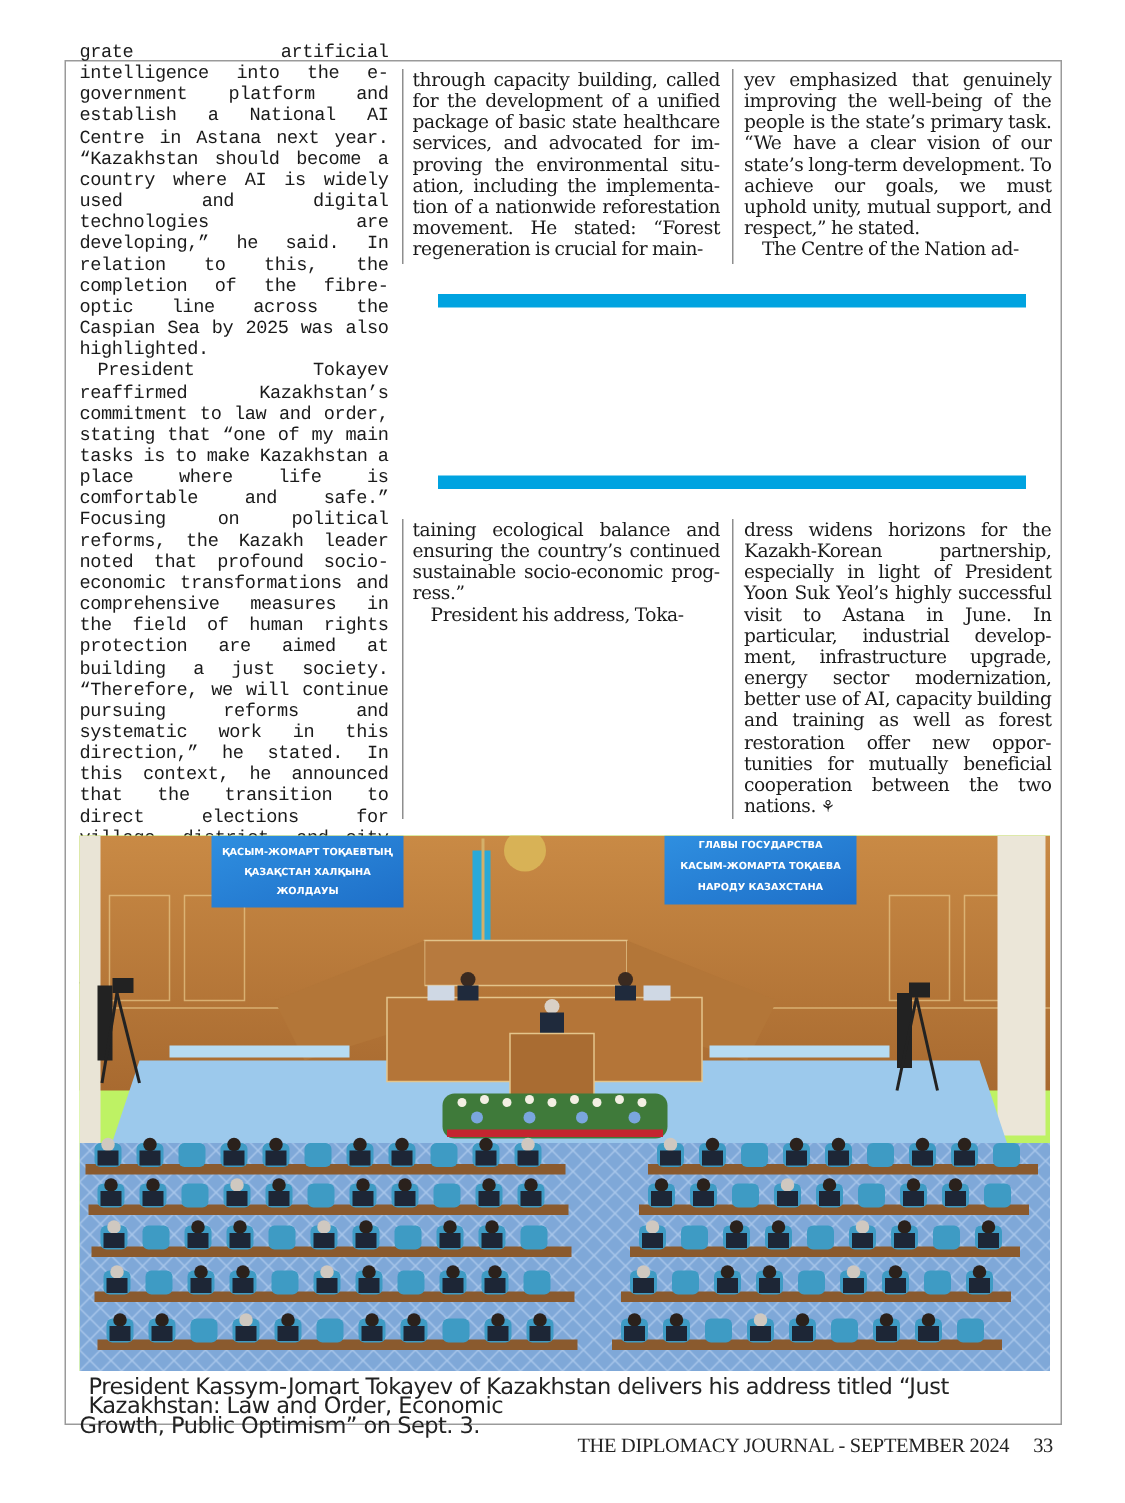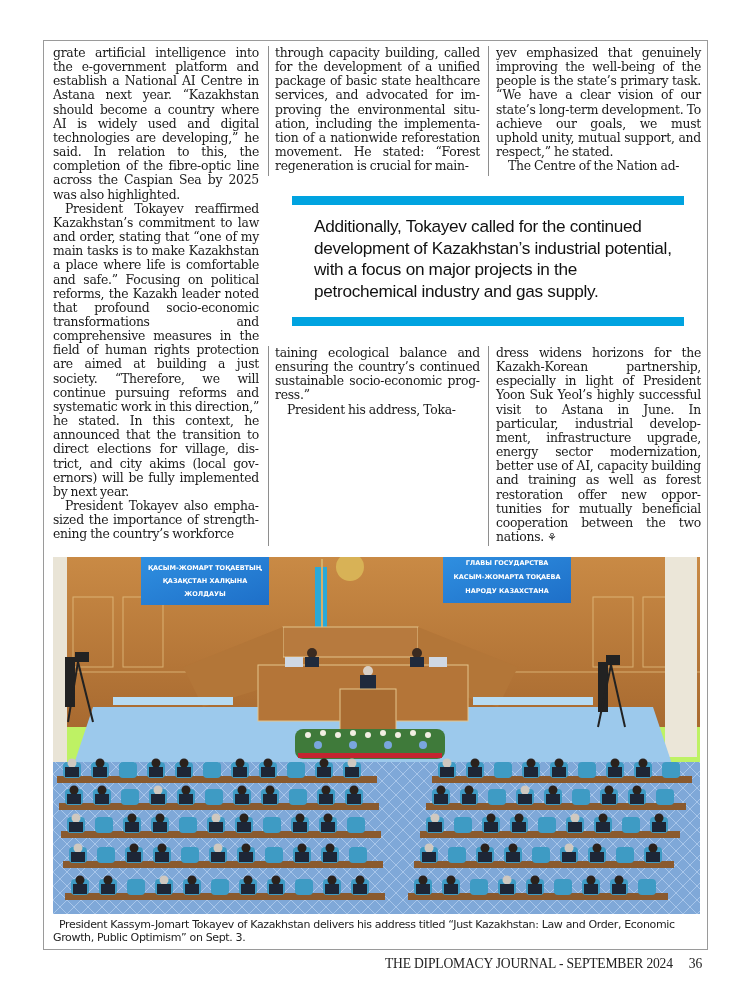--- a/index.html
+++ b/index.html
@@ -13,21 +13,21 @@
   .col {
     position: absolute;
     font-family: "DejaVu Serif", "Liberation Serif", serif;
     font-size: 12.4px; line-height: 14.15px; color: #1a1a1a;
     text-align: justify; hyphens: manual;
     letter-spacing: -0.25px; word-spacing: -0.5px;
   }
   .col p { margin: 0; text-indent: 0; }
   .col p.indent { text-indent: 12px; }
 
-  .col1 { left: 53px; top: 46px; width: 206px; }
+  .col1 { left: 53px; top: 28px; width: 206px; font-family: Liberation Mono, monospace; }
   .col2-top { left: 275px; top: 46px; width: 205px; }
   .col3-top { left: 496px; top: 46px; width: 205px; }
   .col2-bot { left: 275px; top: 346px; width: 205px; }
   .col3-bot { left: 496px; top: 346px; width: 205px; }
 
   .divider { position: absolute; width: 1px; background: #8e8e8e; }
   .div-a-top { left: 268px; top: 46px; height: 130px; }
   .div-b-top { left: 488px; top: 46px; height: 130px; }
   .div-a-bot { left: 268px; top: 346px; height: 200px; }
   .div-b-bot { left: 488px; top: 346px; height: 200px; }
@@ -47,21 +47,21 @@
 
   .photo {
     position: absolute; left: 53px; top: 557px; width: 647px; height: 357px;
     overflow: hidden; background: #bef264;
   }
   .photo svg { display: block; }
 
   .caption {
     position: absolute; left: 53px; top: 918px; width: 650px;
     font-family: "DejaVu Sans", "Liberation Sans", sans-serif;
-    font-size: 11px; line-height: 13px; color: #222;
+    font-size: 15px; line-height: 13px; color: #222;
     letter-spacing: -0.35px;
   }
   .caption .cap-indent { padding-left: 6px; }
 
   .footer {
     position: absolute; top: 956px; right: 48px;
     font-family: "Liberation Serif", "DejaVu Serif", serif;
     font-size: 13.6px; color: #222; letter-spacing: -0.2px;
   }
   .footer .page-num { margin-left: 16px; }
@@ -86,21 +86,20 @@
   <p>through capacity building, called for the development of a unified package of basic state healthcare services, and advocated for im­proving the environmental situ­ation, including the implementa­tion of a nationwide reforestation movement. He stated: “Forest regeneration is crucial for main-</p>
 </div>
 
 <div class="col col3-top">
   <p>yev emphasized that genuinely improving the well-being of the people is the state’s primary task. “We have a clear vision of our state’s long-term develop­ment. To achieve our goals, we must uphold unity, mutual sup­port, and respect,” he stated.</p>
   <p class="indent">The Centre of the Nation ad-</p>
 </div>
 
 <div class="pullquote">
   <div class="pq-bar top"></div>
-  <div class="pq-text">Additionally, Tokayev called for the continued development of Kazakhstan’s industrial po­tential, with a focus on major projects in the petrochemical industry and gas supply.</div>
   <div class="pq-bar bottom"></div>
 </div>
 
 <div class="divider div-a-bot"></div>
 <div class="divider div-b-bot"></div>
 
 <div class="col col2-bot">
   <p>taining ecological balance and ensuring the country’s continued sustainable socio-economic prog­ress.”</p>
   <p class="indent">President his address, Toka-</p>
 </div>
@@ -460,14 +459,14 @@
       </g>
   </svg>
 </div>
 
 <div class="caption">
   <div class="cap-indent">President Kassym-Jomart Tokayev of Kazakhstan delivers his address titled “Just Kazakhstan: Law and Order, Economic</div>
   <div>Growth, Public Optimism” on Sept. 3.</div>
 </div>
 
 <div class="footer">
-  <span>THE DIPLOMACY JOURNAL - SEPTEMBER 2024</span><span class="page-num">36</span>
+  <span>THE DIPLOMACY JOURNAL - SEPTEMBER 2024</span><span class="page-num">33</span>
 </div>
 
 </body></html>

